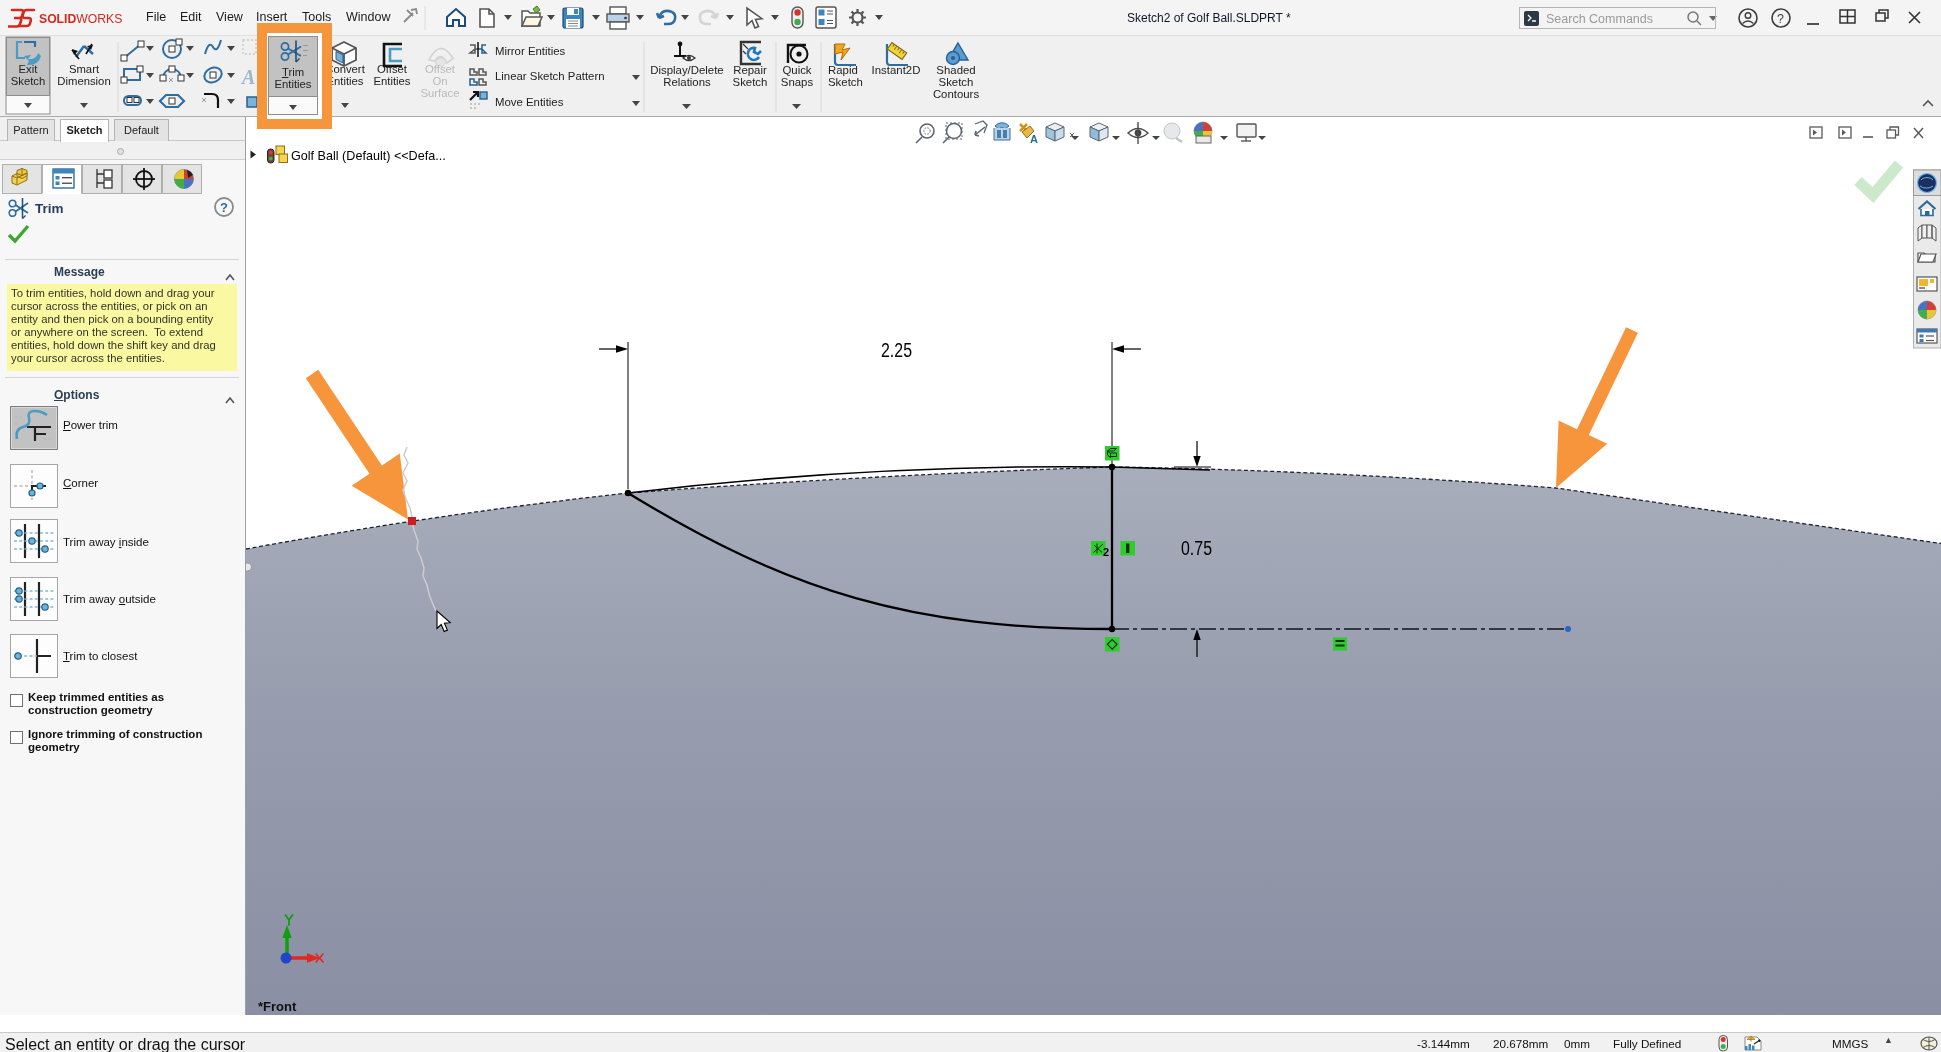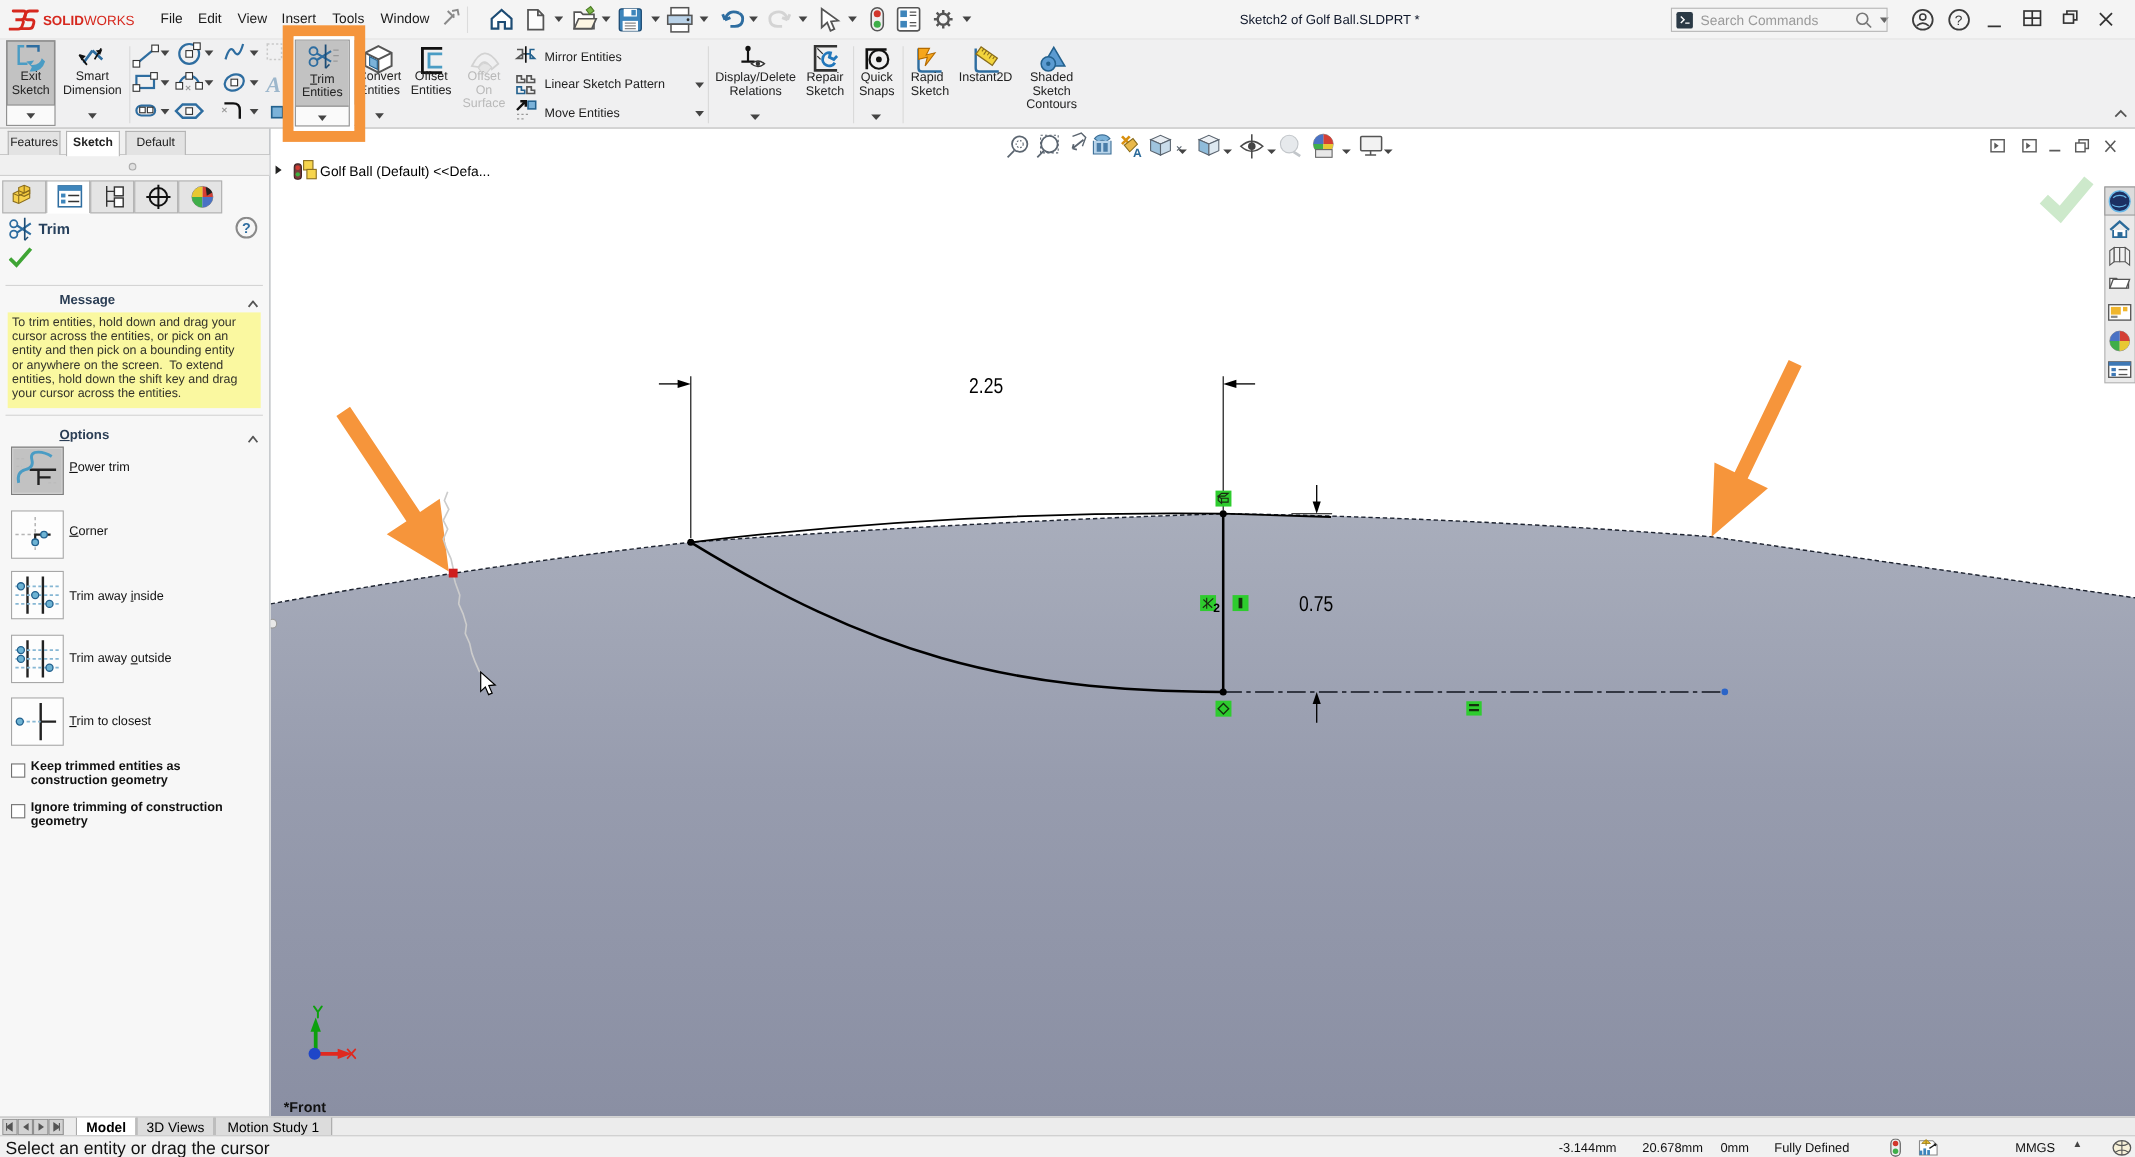--- a/index.html
+++ b/index.html
@@ -308,21 +308,21 @@
       <circle cx="9" cy="17" r="2" fill="#23618e"></circle>
     </g>
     <text x="956" y="38" font-size="11.4" text-anchor="middle" fill="#222" font-family="Liberation Sans">Shaded</text>
     <text x="956" y="50" font-size="11.4" text-anchor="middle" fill="#222" font-family="Liberation Sans">Sketch</text>
     <text x="956" y="62" font-size="11.4" text-anchor="middle" fill="#222" font-family="Liberation Sans">Contours</text>
     <path d="M1923,70 l5,-5 5,5" stroke="#555" stroke-width="1.6" fill="none"></path>
   </svg>
   </div>
 
   <div id="tabstrip">
-    <div class="ftab" style="left:7px;width:48px;">Features</div>
+    <div class="ftab" style="left:7px;width:48px;">Pattern</div>
     <div class="ftab active" style="left:60px;width:49px;">Sketch</div>
     <div class="ftab" style="left:114px;width:55px;">Default</div>
   </div>
 
   <div id="panel">
     <div class="abs" style="left:0;top:0;width:245px;height:19px;background:#f0f0f0;border-bottom:1px solid #d0d0d0;"></div>
     <div class="abs" style="left:117px;top:7px;width:7px;height:7px;border-radius:50%;background:#e0e0e0;border:1px solid #aaa;"></div>
     <div class="pmtab" style="left:2px;"></div>
     <div class="pmtab" style="left:42px;background:#fff;border-bottom:1px solid #fff;"></div>
     <div class="pmtab" style="left:82px;"></div>
@@ -614,37 +614,20 @@
       <rect x="1919.5" y="334.5" width="4" height="3" fill="#3e78b5"></rect>
       <rect x="1919.5" y="339" width="4" height="3" fill="#3e78b5"></rect>
       <line x1="1926" y1="336" x2="1934" y2="336" stroke="#555" stroke-width="1.2"></line>
       <line x1="1926" y1="340.5" x2="1934" y2="340.5" stroke="#555" stroke-width="1.2"></line>
     </g>
 
     <circle cx="247.5" cy="567" r="4" fill="#e8e8e8" stroke="#9a9a9a" stroke-width="1"></circle>
   </svg>
   </div>
 
-  <div id="doctabs">
-    <svg class="abs" style="left:2px;top:1px" width="60" height="15" viewBox="0 0 60 15">
-      <g>
-        <rect x="0.5" y="0.5" width="13" height="14" fill="#d2d2d2" stroke="#8f8f8f"></rect>
-        <rect x="14.5" y="0.5" width="13" height="14" fill="#d2d2d2" stroke="#8f8f8f"></rect>
-        <rect x="28.5" y="0.5" width="13" height="14" fill="#d2d2d2" stroke="#8f8f8f"></rect>
-        <rect x="42.5" y="0.5" width="13" height="14" fill="#d2d2d2" stroke="#8f8f8f"></rect>
-        <path d="M4,7.5 l5,-3.5 v7 z M4,4 v7" fill="#555" stroke="#555" stroke-width="1"></path>
-        <path d="M19,7.5 l5,-3.5 v7 z" fill="#555"></path>
-        <path d="M38,7.5 l-5,-3.5 v7 z" fill="#555"></path>
-        <path d="M52,7.5 l-5,-3.5 v7 z M52,4 v7" fill="#555" stroke="#555" stroke-width="1"></path>
-      </g>
-    </svg>
-    <div class="dtab active" style="left:69px;width:55px;">Model</div>
-    <div class="dtab" style="left:124px;width:71px;">3D Views</div>
-    <div class="dtab" style="left:195px;width:107px;">Motion Study 1</div>
-  </div>
   <div id="statusbar">
     <div class="abs" style="left:5px;top:3px;font-size:16px;">Select an entity or drag the cursor</div>
     <div class="abs" style="left:1417px;top:4px;">-3.144mm</div>
     <div class="abs" style="left:1493px;top:4px;">20.678mm</div>
     <div class="abs" style="left:1564px;top:4px;">0mm</div>
     <div class="abs" style="left:1613px;top:4px;">Fully Defined</div>
     <div class="abs" style="left:1832px;top:4px;">MMGS</div>
     <div class="abs" style="left:1884px;top:2px;color:#444;font-size:9px;">▲</div>
     <svg class="abs" style="left:1718px;top:2px" width="70" height="17" viewBox="0 0 70 17">
       <rect x="1" y="0.5" width="8.5" height="15.5" rx="4" fill="#eee" stroke="#555" stroke-width="1"></rect>

